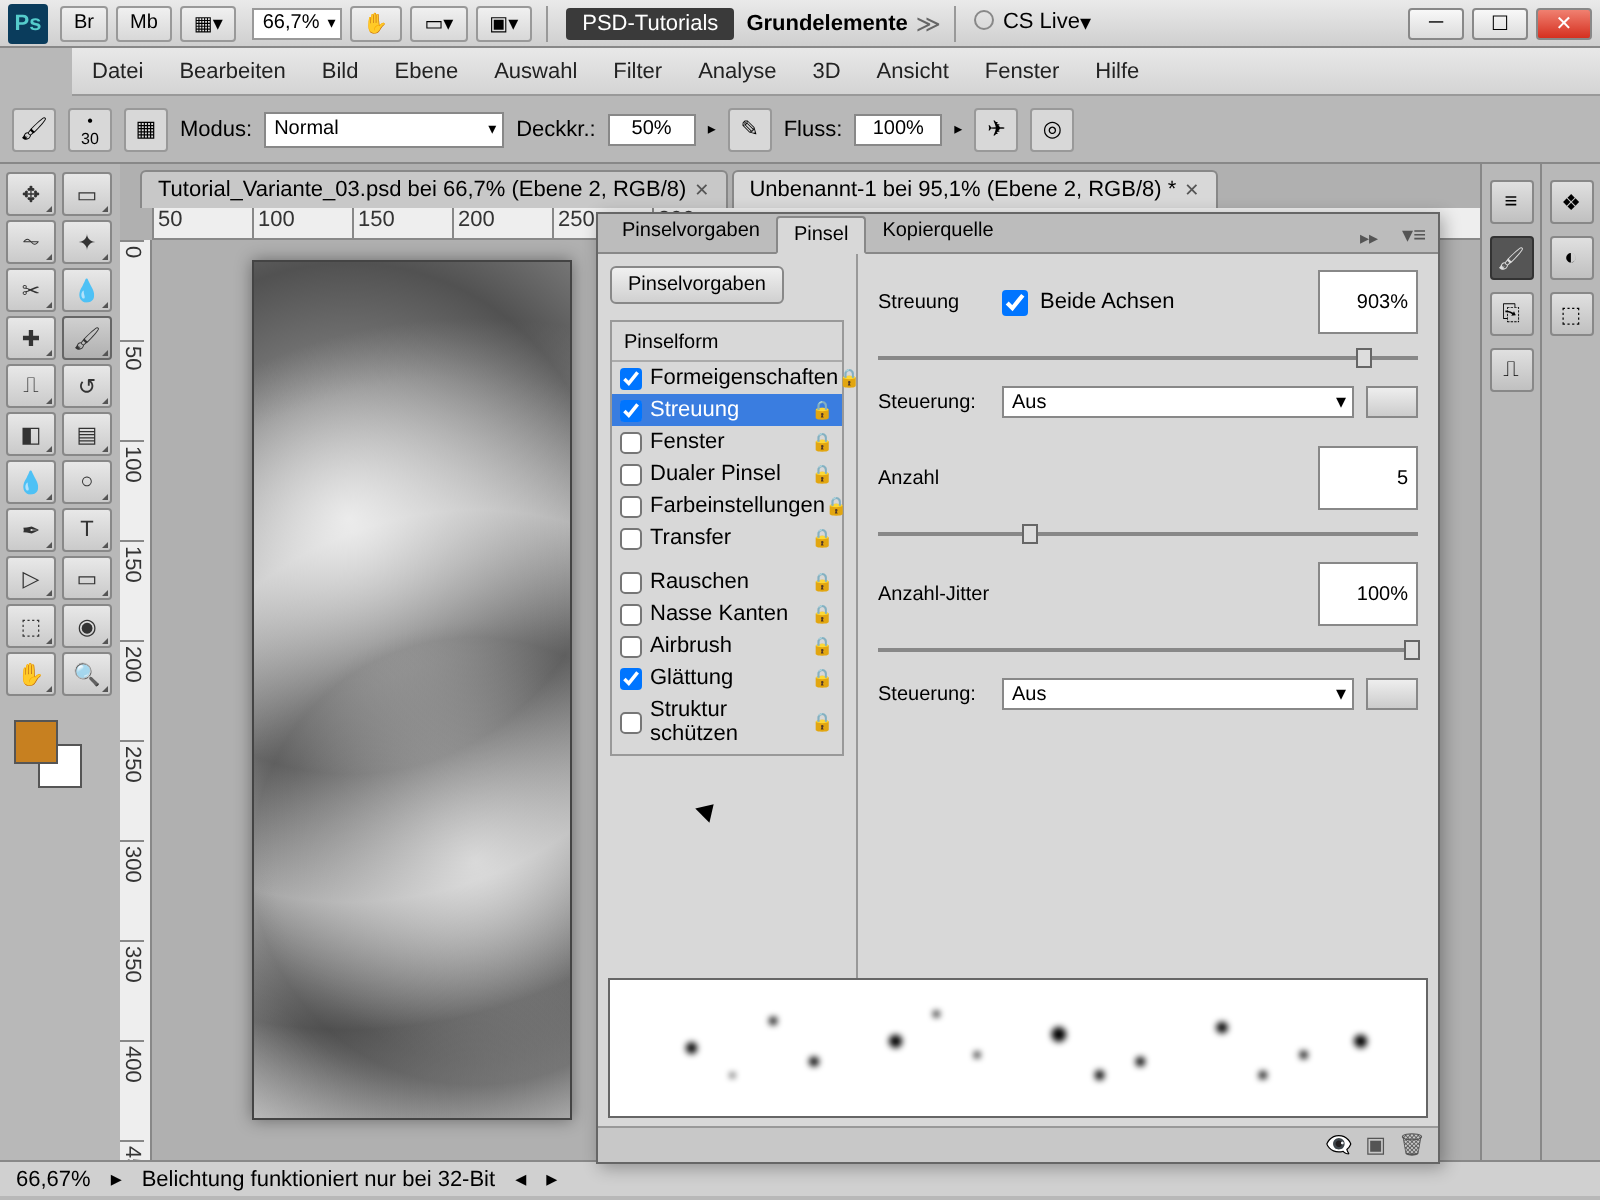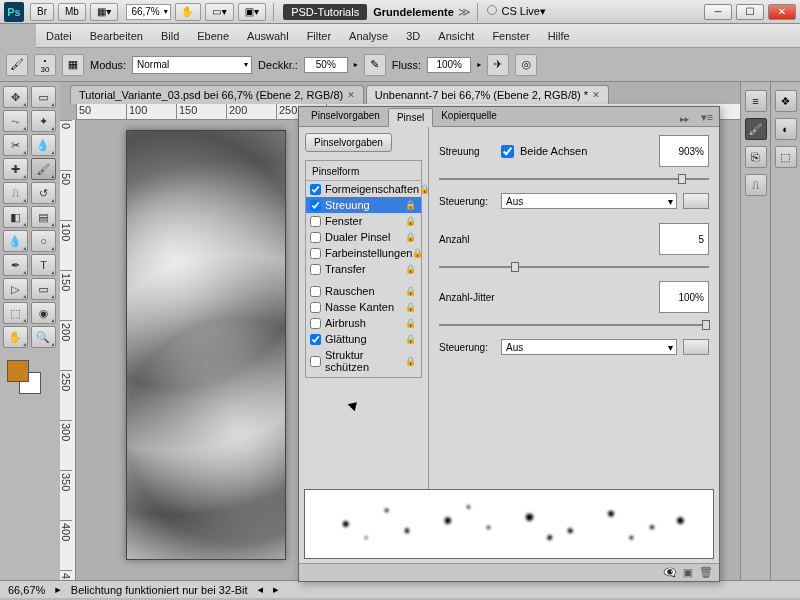--- a/index.html
+++ b/index.html
@@ -180,21 +180,21 @@
     </div>
   </div>
 
   <div class="workspace">
     <div class="doc-tabs" id="doctabs">
         <div class="doc-tab">
           <span>Tutorial_Variante_03.psd bei 66,7% (Ebene 2, RGB/8)</span>
           <span class="x">✕</span>
         </div>
         <div class="doc-tab active">
-          <span>Unbenannt-7 bei 66,7% (Ebene 2, RGB/8) *</span>
+          <span>Unbenannt-1 bei 95,1% (Ebene 2, RGB/8) *</span>
           <span class="x">✕</span>
         </div>
       </div>
     <div class="ruler-h" id="rulerh">
         <div>50</div>
         <div>100</div>
         <div>150</div>
         <div>200</div>
         <div>250</div>
         <div>300</div>

